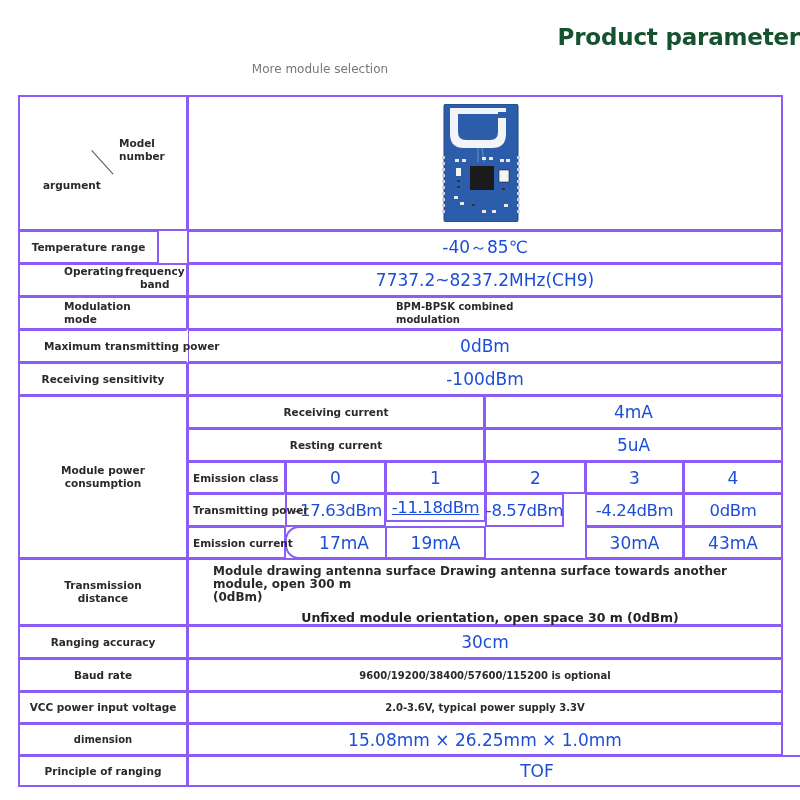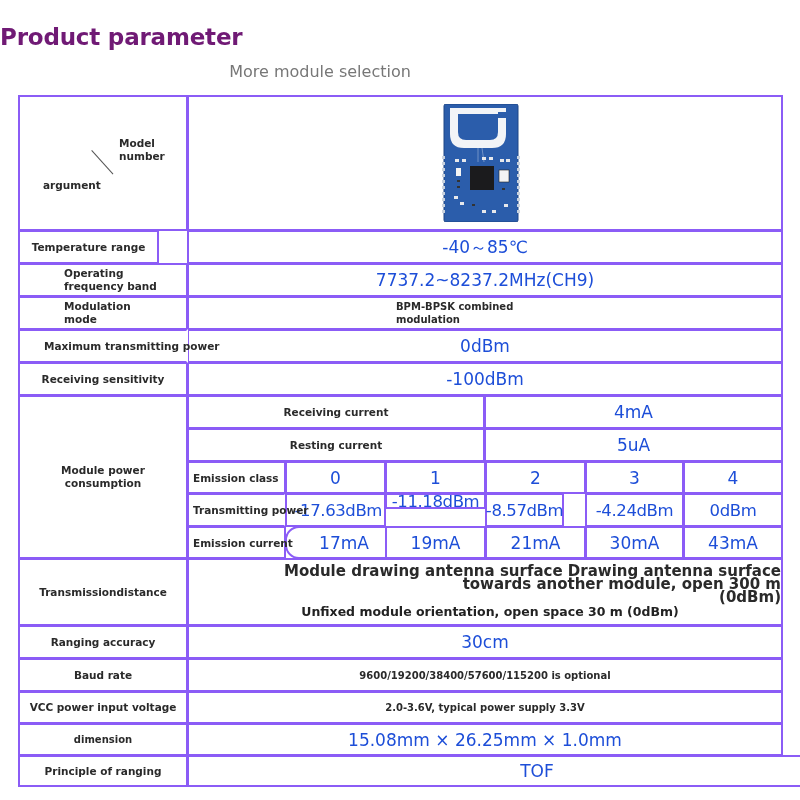--- a/index.html
+++ b/index.html
@@ -1,18 +1,18 @@
 <!DOCTYPE html>
 <html><head>
 <meta charset="utf-8">
 <style>
   html, body { margin:0; padding:0; background:#ffffff; }
   body { width:800px; height:800px; position:relative; overflow:hidden; font-family:"DejaVu Sans", sans-serif; color:#222; }
-  .title { position:absolute; left:0; top:24px; width:800px; text-align:left; font-family:"DejaVu Sans", sans-serif; font-weight:bold; font-size:23px; color:#701a75; letter-spacing:-0.2px; }
-  .subtitle { position:absolute; left:0; top:62px; width:640px; text-align:center; font-family:"DejaVu Sans", sans-serif; font-size:16px; color:#777; }
+  .title { position:absolute; left:0; top:24px; width:800px; text-align:right; font-family:"DejaVu Sans", sans-serif; font-weight:bold; font-size:23px; color:#14532d; letter-spacing:-0.2px; }
+  .subtitle { position:absolute; left:0; top:62px; width:640px; text-align:center; font-family:"DejaVu Sans", sans-serif; font-size:12px; color:#777; }
   .tbl { position:absolute; left:18px; top:95px; width:765px; height:692px; }
   .cell { position:absolute; box-sizing:border-box; border:2px solid #8b5cf6; display:flex; align-items:center; justify-content:center; text-align:center; background:#fff; }
   .lbl { font-family:"DejaVu Sans", sans-serif; font-weight:bold; font-size:10.5px; color:#2a2a2a; line-height:13px; }
   .val { font-family:"DejaVu Sans", sans-serif; font-size:17px; color:#1d4ed8; }
   .val-sm { font-family:"DejaVu Sans", sans-serif; font-weight:bold; font-size:10px; color:#2a2a2a; line-height:13px; }
   .sublbl { font-family:"DejaVu Sans", sans-serif; font-weight:bold; font-size:10.5px; color:#2a2a2a; }
   .emis-lbl { justify-content:flex-start; padding-left:4px; white-space:nowrap; overflow:visible; }
   .pwr { font-size:16.5px; letter-spacing:-0.4px; white-space:nowrap; }
   .diag-line { position:absolute; left:92px; top:150px; width:32px; height:1px; background:#555; transform:rotate(48deg); transform-origin:0 0; }
   .module { position:absolute; left:442px; top:104px; width:78px; height:118px; }
@@ -30,21 +30,21 @@
       <div>Model</div>
       <div>number</div>
     </div>
     <div class="lbl" style="position:absolute;left:23px;top:82px;">argument</div>
   </div>
   <div class="cell" style="left:169px;top:0;width:596px;height:136px;"></div>
 
   <div class="cell lbl" style="left:0;top:135px;width:141px;height:34px;">Temperature range</div>
   <div class="cell val" style="left:169px;top:135px;width:596px;height:34px;">-40～85℃</div>
 
-  <div class="cell lbl" style="left:0;top:168px;width:170px;height:34px;flex-direction:column;align-items:flex-start;padding-left:44px;">
+  <div class="cell lbl" style="left:0;top:168px;width:170px;height:34px;flex-direction:row;align-items:flex-start;padding-left:44px;">
     <span>Operating</span>
     <span>frequency band</span>
   </div>
   <div class="cell val" style="left:169px;top:168px;width:596px;height:34px;">7737.2~8237.2MHz(CH9)</div>
 
   <div class="cell lbl" style="left:0;top:201px;width:170px;height:34px;flex-direction:column;align-items:flex-start;padding-left:44px;">
     <span>Modulation</span>
     <span>mode</span>
   </div>
   <div class="cell val-sm" style="left:169px;top:201px;width:596px;height:34px;flex-direction:column;align-items:flex-start;padding-left:207px;">
@@ -71,42 +71,41 @@
 
   <div class="cell sublbl emis-lbl" style="left:169px;top:366px;width:99px;height:33px;">Emission class</div>
   <div class="cell val" style="left:267px;top:366px;width:101px;height:33px;">0</div>
   <div class="cell val" style="left:367px;top:366px;width:101px;height:33px;">1</div>
   <div class="cell val" style="left:467px;top:366px;width:101px;height:33px;">2</div>
   <div class="cell val" style="left:567px;top:366px;width:99px;height:33px;">3</div>
   <div class="cell val" style="left:665px;top:366px;width:100px;height:33px;">4</div>
 
   <div class="cell val pwr" style="left:267px;top:398px;width:101px;height:34px;overflow:visible;justify-content:flex-end;padding-right:2px;">-17.63dBm</div>
   <div class="cell sublbl emis-lbl" style="left:169px;top:398px;width:99px;height:34px;background:transparent;z-index:2;border-right-color:transparent;">Transmitting power</div>
-  <div class="cell val pwr" style="left:367px;top:398px;width:101px;height:16px;">-11.18dBm</div>
+  <div class="cell val pwr" style="left:367px;top:398px;width:101px;height:29px;text-decoration:underline;">-11.18dBm</div>
   <div class="cell val pwr" style="left:467px;top:398px;width:79px;height:34px;">-8.57dBm</div>
   <div class="cell val pwr" style="left:567px;top:398px;width:99px;height:34px;">-4.24dBm</div>
   <div class="cell val pwr" style="left:665px;top:398px;width:100px;height:34px;">0dBm</div>
 
   <div class="cell sublbl emis-lbl" style="left:169px;top:431px;width:99px;height:33px;background:transparent;z-index:2;">Emission current</div>
   <div class="cell val" style="left:267px;top:431px;width:118px;height:33px;border-radius:14px;">17mA</div>
   <div class="cell val" style="left:367px;top:431px;width:101px;height:33px;">19mA</div>
-  <div class="cell val" style="left:467px;top:431px;width:101px;height:33px;">21mA</div>
   <div class="cell val" style="left:567px;top:431px;width:99px;height:33px;">30mA</div>
   <div class="cell val" style="left:665px;top:431px;width:100px;height:33px;">43mA</div>
 
-  <div class="cell lbl" style="left:0;top:463px;width:170px;height:68px;flex-direction:row;">
+  <div class="cell lbl" style="left:0;top:463px;width:170px;height:68px;flex-direction:column;">
     <span>Transmission</span>
     <span>distance</span>
   </div>
   <div class="cell" style="left:169px;top:463px;width:596px;height:68px;flex-direction:column;align-items:stretch;justify-content:flex-start;">
-    <div class="val-sm" style="text-align:right;padding:5px 0 0 24px;font-size:15px;">
+    <div class="val-sm" style="text-align:left;padding:5px 0 0 24px;font-size:12px;">
       <div>Module drawing antenna surface Drawing antenna surface towards another module, open 300 m</div>
       <div>(0dBm)</div>
     </div>
-    <div style="font-weight:bold;font-size:12.5px;color:#222;text-align:center;margin-top:0;padding-left:10px;">Unfixed module orientation, open space 30 m (0dBm)</div>
+    <div style="font-weight:bold;font-size:12.5px;color:#222;text-align:center;margin-top:6px;padding-left:10px;">Unfixed module orientation, open space 30 m (0dBm)</div>
   </div>
 
   <div class="cell lbl" style="left:0;top:530px;width:170px;height:34px;">Ranging accuracy</div>
   <div class="cell val" style="left:169px;top:530px;width:596px;height:34px;">30cm</div>
 
   <div class="cell lbl" style="left:0;top:563px;width:170px;height:34px;">Baud rate</div>
   <div class="cell val-sm" style="left:169px;top:563px;width:596px;height:34px;">9600/19200/38400/57600/115200 is optional</div>
 
   <div class="cell lbl" style="left:0;top:596px;width:170px;height:33px;">VCC power input voltage</div>
   <div class="cell val-sm" style="left:169px;top:596px;width:596px;height:33px;">2.0-3.6V, typical power supply 3.3V</div>

